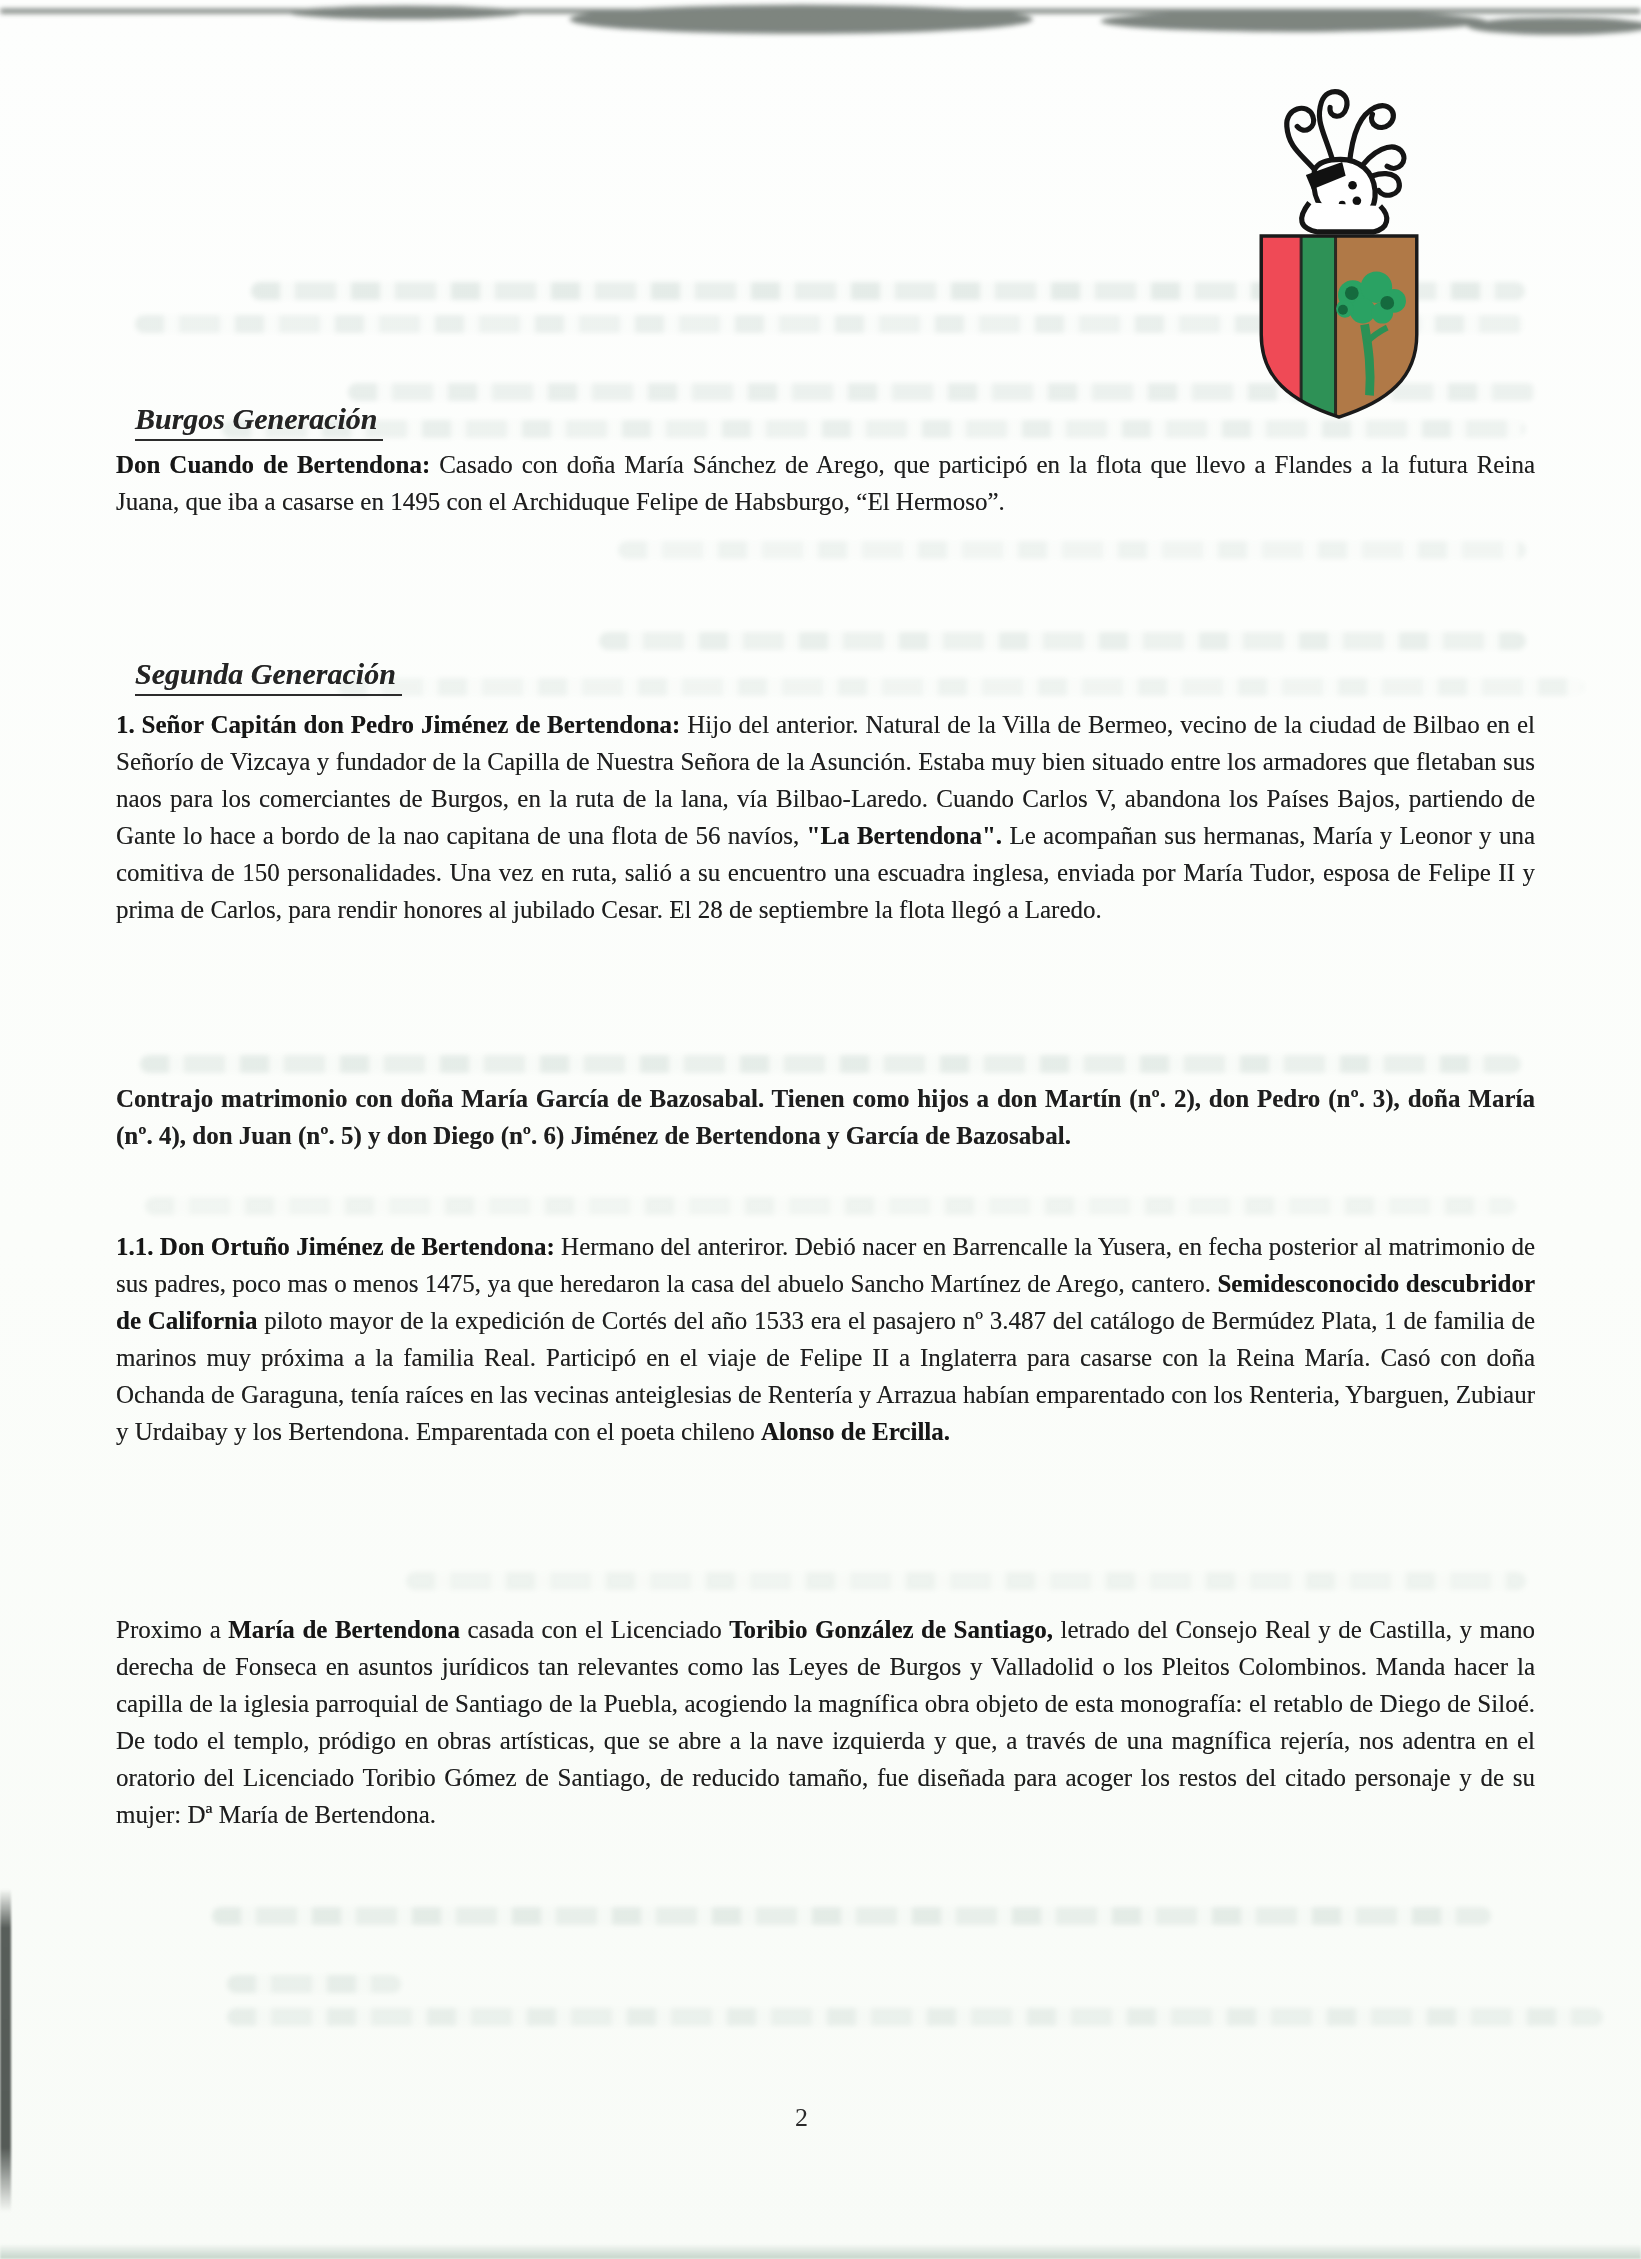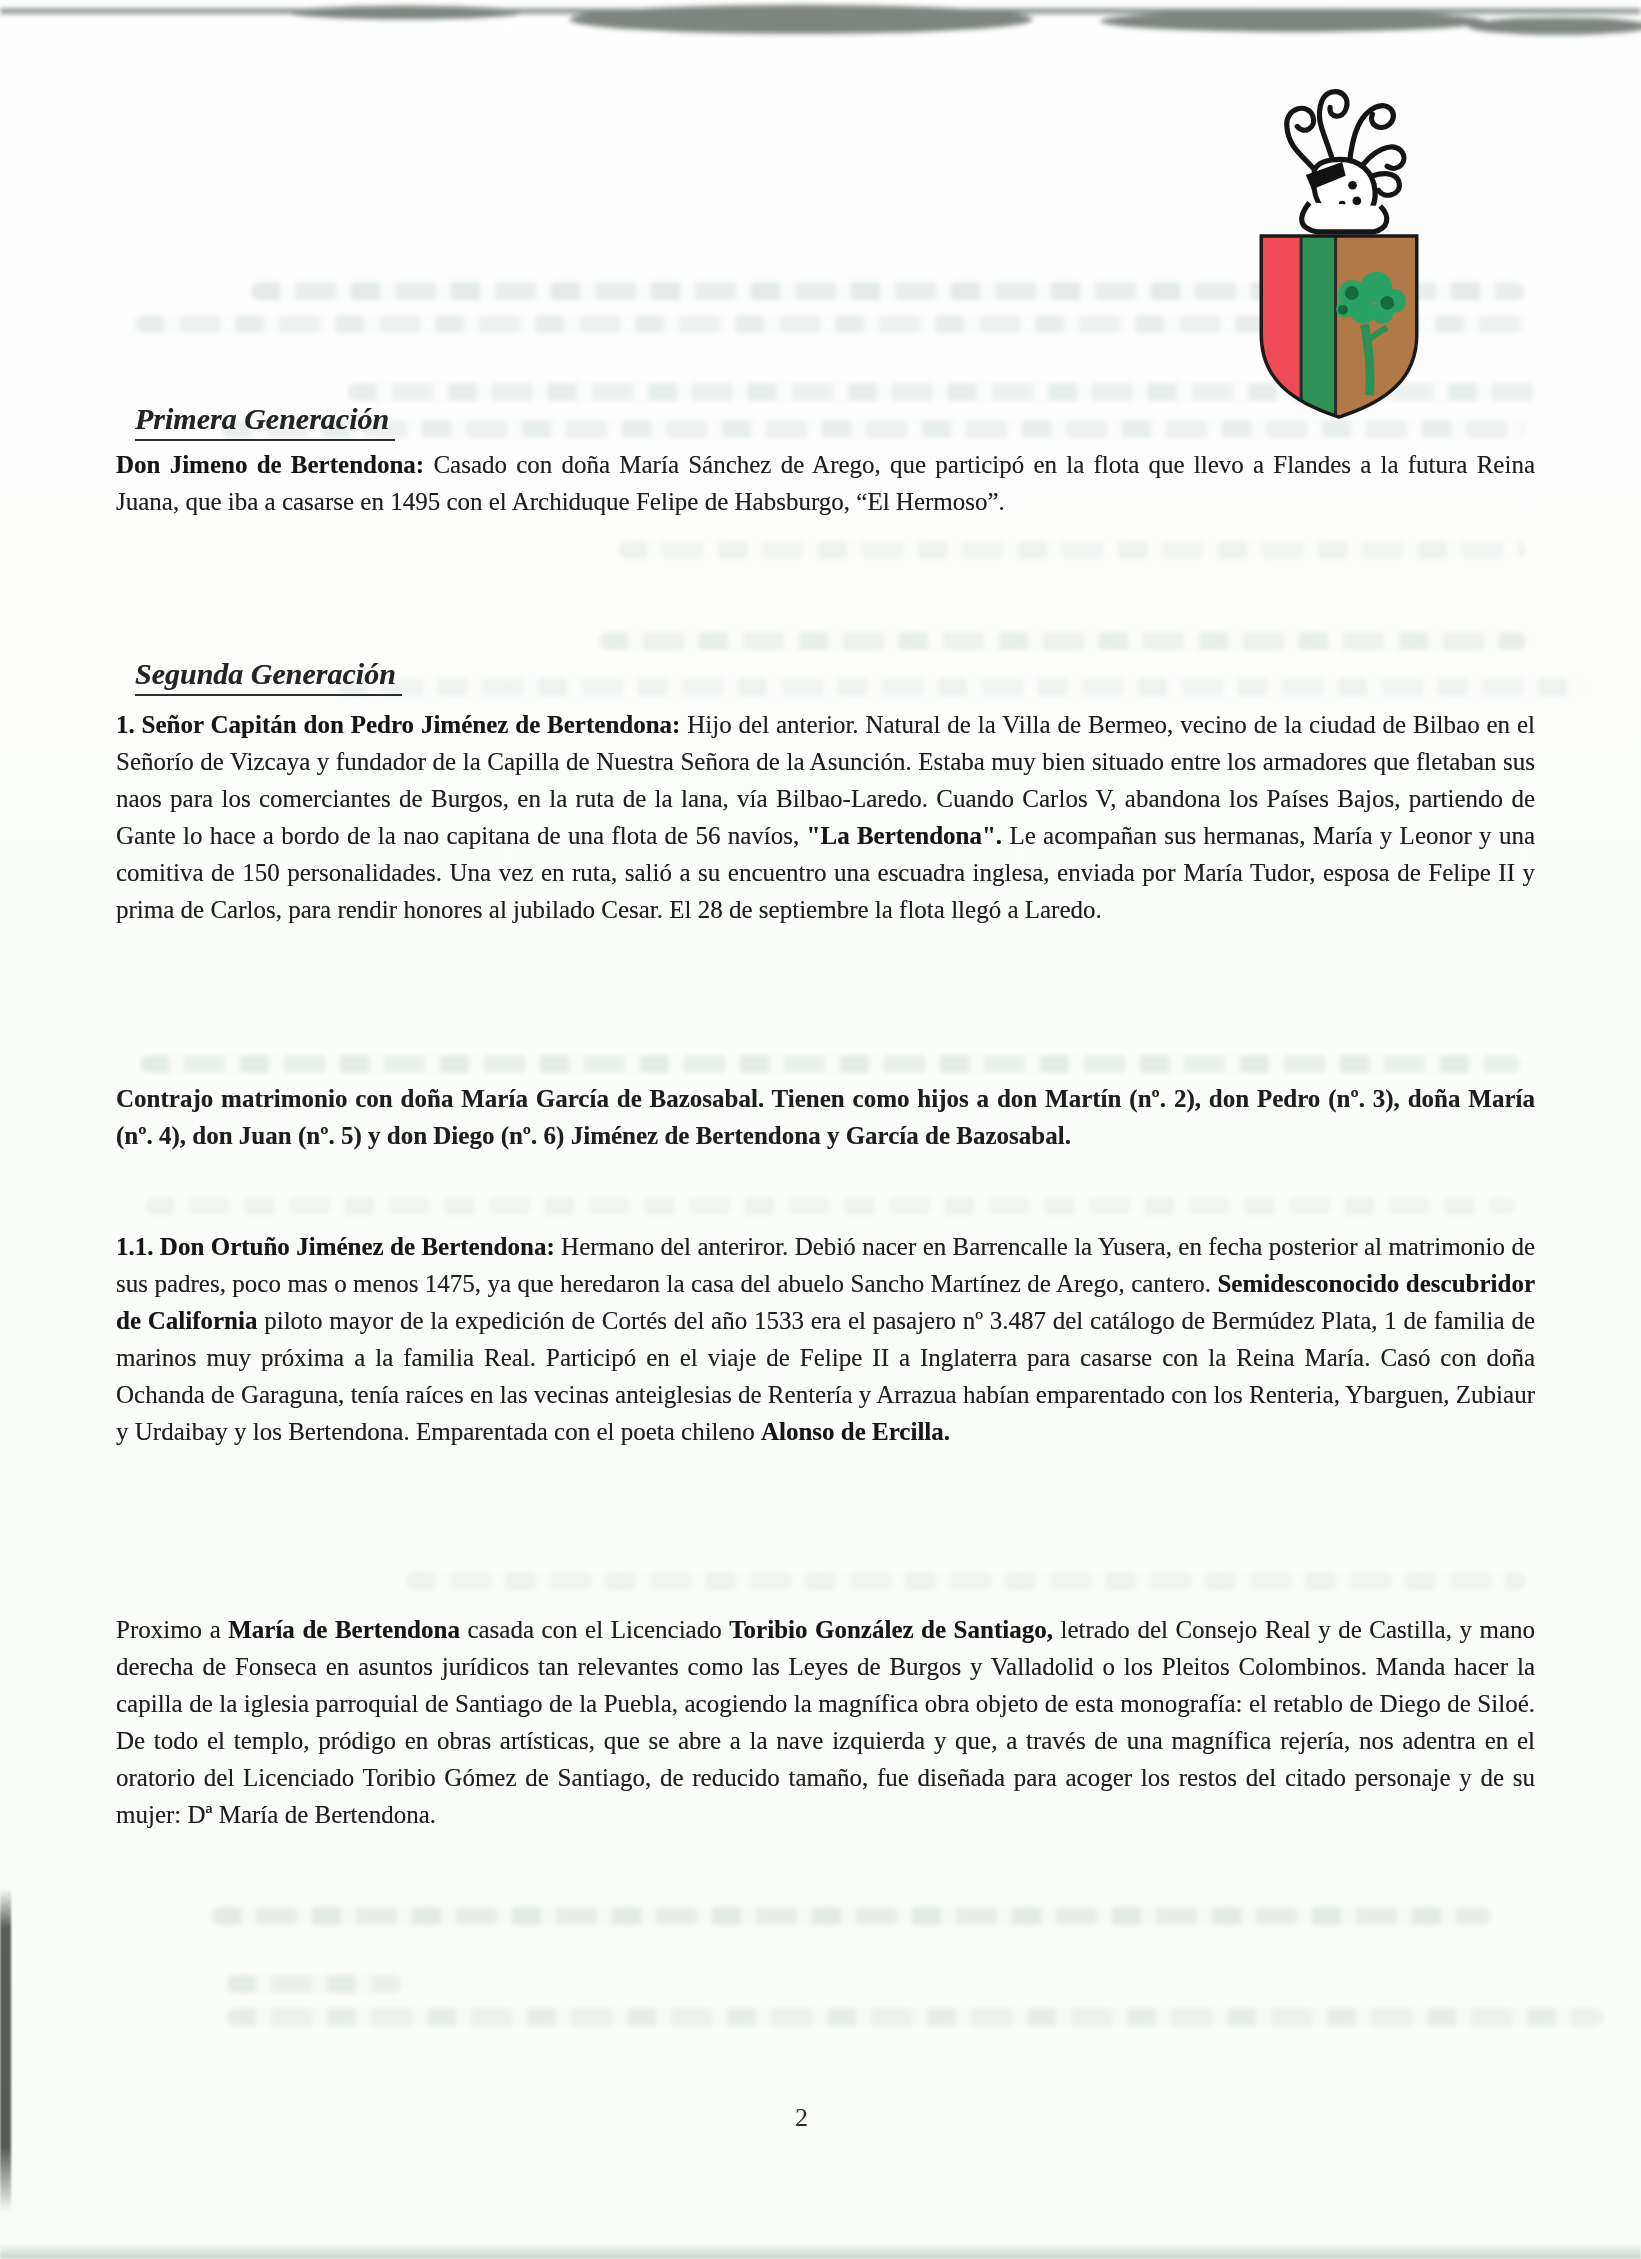--- a/index.html
+++ b/index.html
@@ -144,23 +144,23 @@
           <circle cx="97" cy="62" r="7" fill="#156a3e"></circle>
           <circle cx="133" cy="72" r="7" fill="#156a3e"></circle>
           <circle cx="88" cy="79" r="5" fill="#156a3e"></circle>
         </g>
       </g>
       <path d="M5 4 H163 V104 C163 148 134 172 84 188 C34 172 5 148 5 104 Z" fill="none" stroke="#1a1a1a" stroke-width="3.5"></path>
     </svg>
   </div>
 
 
-  <h2 class="gen-heading" style="top:378px;">Primera Generación</h2>
+  <h2 class="gen-heading" style="top:378px;">Burgos Generación</h2>
 
-  <p class="body-par" style="top:446px;"><strong>Don Jimeno de Bertendona:</strong><span> Casado con doña María Sánchez de Arego, que participó en la flota que llevo a Flandes a la futura Reina Juana, que iba a casarse en 1495 con el Archiduque Felipe de Habsburgo, “El Hermoso”.</span></p>
+  <p class="body-par" style="top:446px;"><strong>Don Cuando de Bertendona:</strong><span> Casado con doña María Sánchez de Arego, que participó en la flota que llevo a Flandes a la futura Reina Juana, que iba a casarse en 1495 con el Archiduque Felipe de Habsburgo, “El Hermoso”.</span></p>
 
   <h2 class="gen-heading" style="top:633px;">Segunda Generación</h2>
 
   <p class="body-par" style="top:706px;"><strong>1. Señor Capitán don Pedro Jiménez de Bertendona:</strong><span> Hijo del anterior. Natural de la Villa de Bermeo, vecino de la ciudad de Bilbao en el Señorío de Vizcaya y fundador de la Capilla de Nuestra Señora de la Asunción. Estaba muy bien situado entre los armadores que fletaban sus naos para los comerciantes de Burgos, en la ruta de la lana, vía Bilbao-Laredo. Cuando Carlos V, abandona los Países Bajos, partiendo de Gante lo hace a bordo de la nao capitana de una flota de 56 navíos, </span><strong>"La Bertendona".</strong><span> Le acompañan sus hermanas, María y Leonor y una comitiva de 150 personalidades. Una vez en ruta, salió a su encuentro una escuadra inglesa, enviada por María Tudor, esposa de Felipe II y prima de Carlos, para rendir honores al jubilado Cesar. El 28 de septiembre la flota llegó a Laredo.</span></p>
 
   <p class="body-par" style="top:1080px;font-weight:bold;"><span>Contrajo matrimonio con doña María García de Bazosabal. Tienen como hijos a don Martín (nº. 2), don Pedro (nº. 3), doña María (nº. 4), don Juan (nº. 5) y don Diego (nº. 6) Jiménez de Bertendona y García de Bazosabal.</span></p>
 
   <p class="body-par" style="top:1228px;"><strong>1.1. Don Ortuño Jiménez de Bertendona:</strong><span> Hermano del anteriror. Debió nacer en Barrencalle la Yusera, en fecha posterior al matrimonio de sus padres, poco mas o menos 1475, ya que heredaron la casa del abuelo Sancho Martínez de Arego, cantero. </span><strong>Semidesconocido descubridor de California</strong><span> piloto mayor de la expedición de Cortés del año 1533 era el pasajero nº 3.487 del catálogo de Bermúdez Plata, 1 de familia de marinos muy próxima a la familia Real. Participó en el viaje de Felipe II a Inglaterra para casarse con la Reina María. Casó con doña Ochanda de Garaguna, tenía raíces en las vecinas anteiglesias de Rentería y Arrazua habían emparentado con los Renteria, Ybarguen, Zubiaur y Urdaibay y los Bertendona. Emparentada con el poeta chileno </span><strong>Alonso de Ercilla.</strong></p>
 
   <p class="body-par" style="top:1611px;"><span>Proximo a </span><strong>María de Bertendona</strong><span>  casada con el Licenciado </span><strong>Toribio González de Santiago,</strong><span> letrado del Consejo Real y de Castilla, y mano derecha de Fonseca en asuntos jurídicos tan relevantes como las Leyes de Burgos y Valladolid o los Pleitos Colombinos. Manda hacer la capilla de la iglesia parroquial de Santiago de la Puebla, acogiendo la magnífica obra objeto de esta monografía: el retablo de Diego de Siloé. De todo el templo, pródigo en obras artísticas, que se abre a la nave izquierda y que, a través de una magnífica rejería, nos adentra en el oratorio del Licenciado Toribio Gómez de Santiago, de reducido tamaño, fue diseñada para acoger los restos del citado personaje y de su mujer: Dª María de Bertendona.</span></p>

